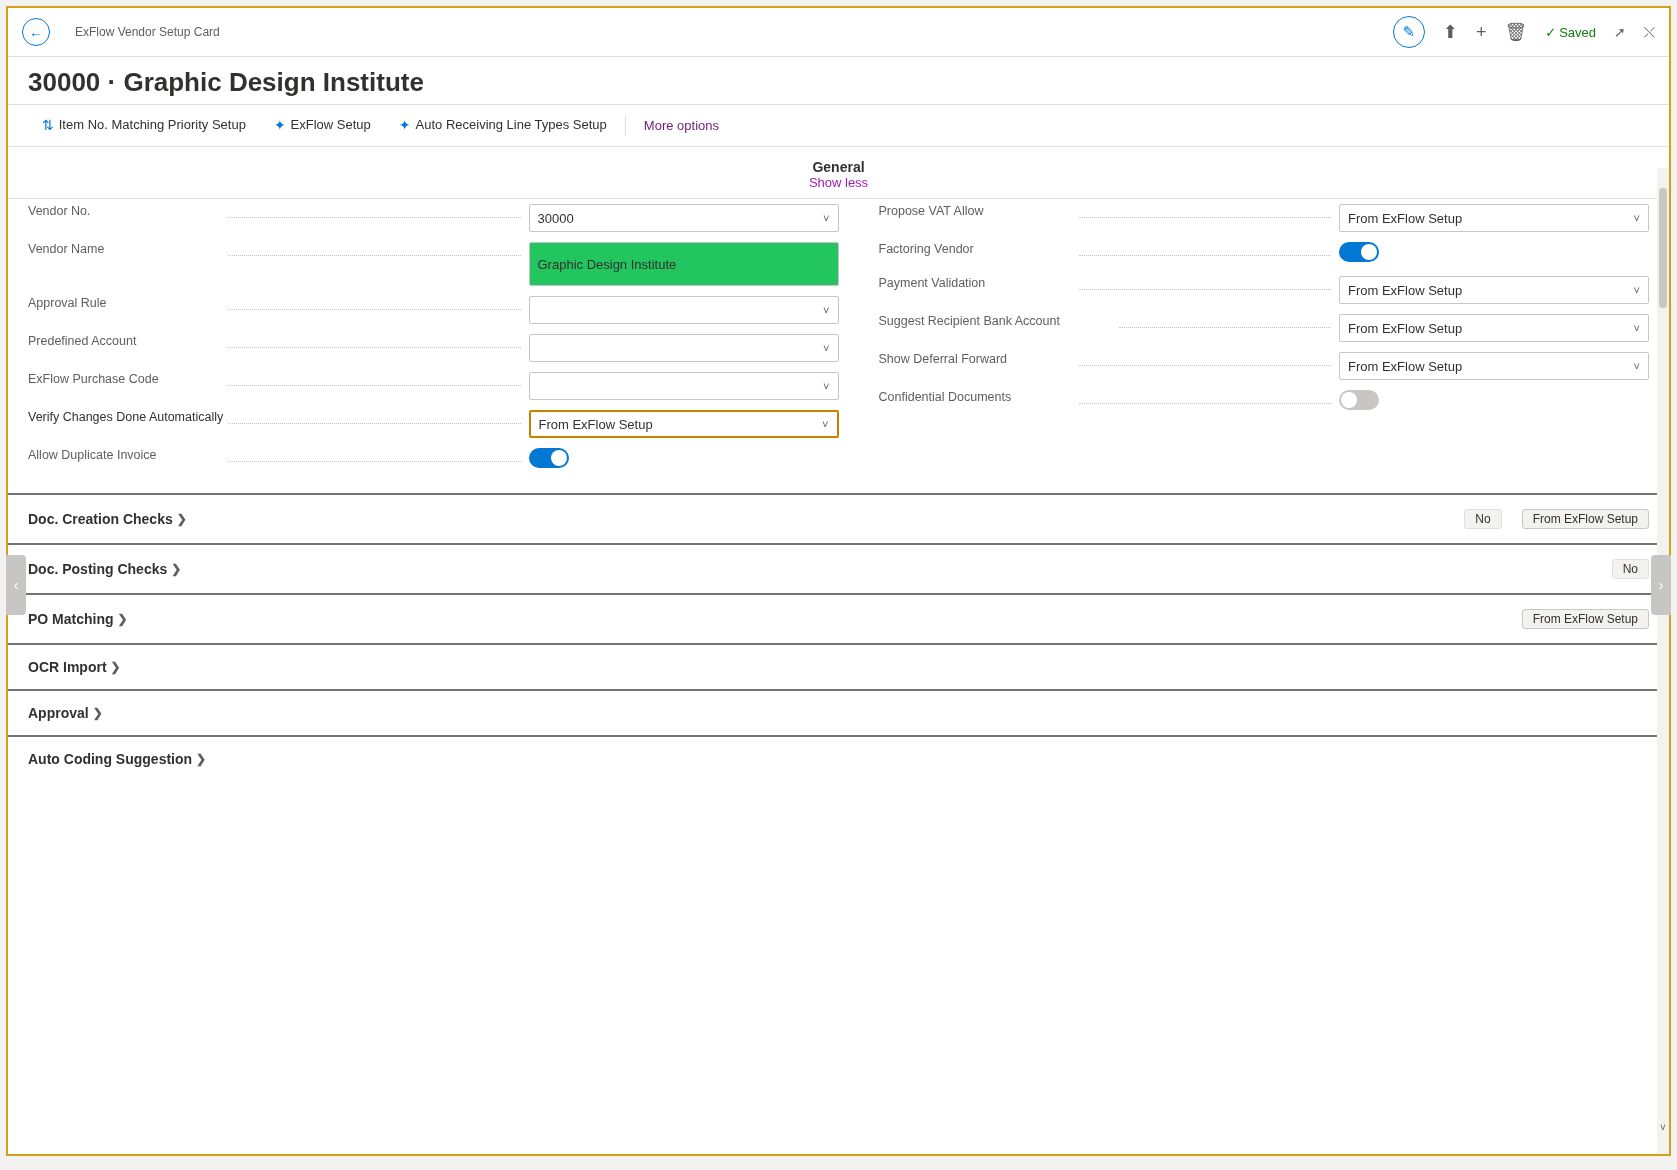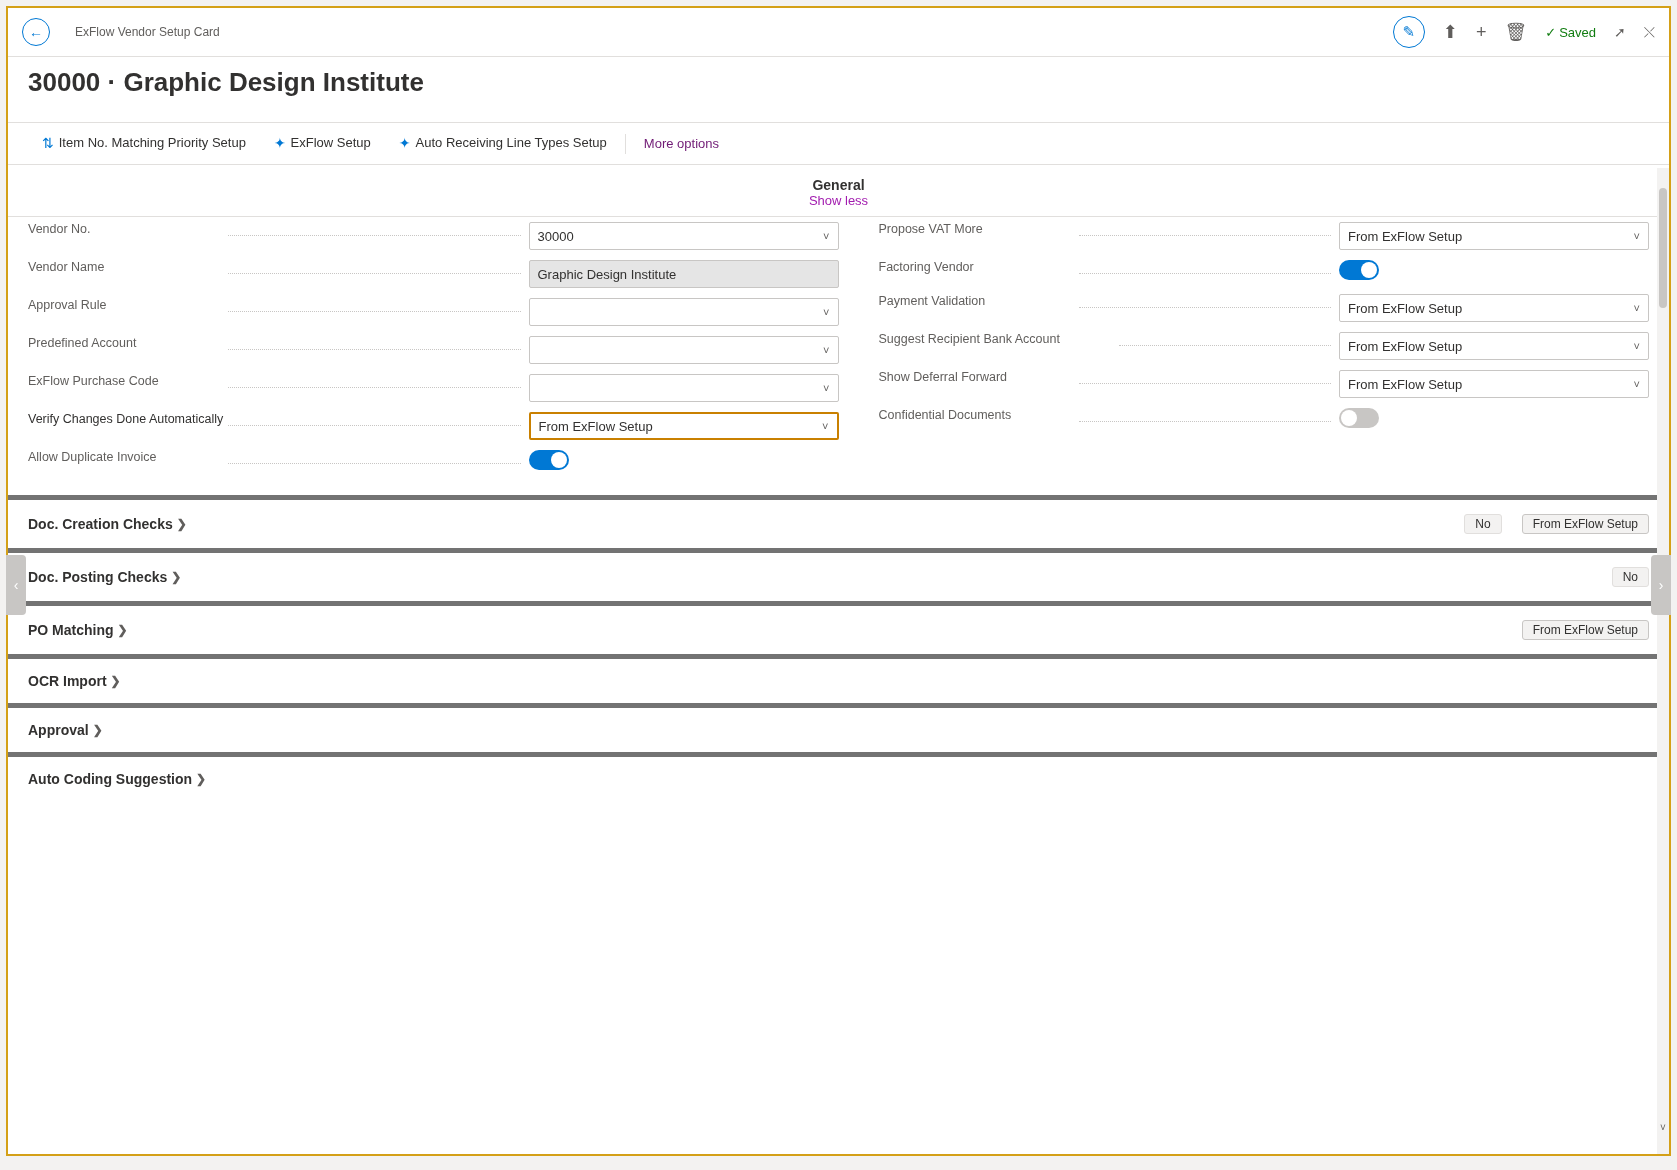--- a/index.html
+++ b/index.html
@@ -65,21 +65,21 @@
     }
     .saved-label {
       color: #107c10;
       font-size: 13px;
       display: flex; align-items: center; gap: 3px;
     }
     .page-heading {
       font-size: 26px;
       font-weight: 600;
       color: #323130;
-      padding: 10px 20px 24px 20px;
+      padding: 10px 20px 6px 20px;
       border-bottom: 1px solid #e1dfdd;
     }
     
     .nav-tabs {
       display: flex;
       align-items: center;
       padding: 0 20px;
       border-bottom: 1px solid #e1dfdd;
       gap: 0;
     }
@@ -182,24 +182,24 @@
       justify-content: space-between;
       cursor: pointer;
     }
     .select-box-highlighted {
       border: 2px solid #c98000 !important;
       outline: none;
     }
     .select-chevron { color: #605e5c; font-size: 11px; }
     .text-input {
       width: 100%;
-      height: 28px;
+      height: 44px;
       border: 1px solid #c8c6c4;
       border-radius: 2px;
-      background: #e5e5e5;
+      background: #22c55e;
       padding: 8px 8px;
       font-size: 13px;
       color: #323130;
     }
     
     .toggle {
       width: 40px;
       height: 20px;
       border-radius: 10px;
       background: #0078d4;
@@ -231,21 +231,21 @@
     }
     .scroll-thumb {
       width: 8px;
       height: 120px;
       background: #c8c6c4;
       border-radius: 4px;
       margin: 20px auto 0;
     }
     
     .collapse-section {
-      border-top: 5px solid #737373;
+      border-top: 2px solid #737373;
       padding: 0 20px;
     }
     .collapse-header {
       display: flex;
       align-items: center;
       padding: 14px 0 14px 0;
       cursor: pointer;
       justify-content: space-between;
     }
     .collapse-title {
@@ -439,21 +439,21 @@
               <div class="toggle-knob"></div>
             </div>
           </div>
         </div>
 
       </div>
 
       <div class="right-col-field" style="padding-left:40px;">
 
         <div class="field-row">
-          <span class="field-label">Propose VAT More</span>
+          <span class="field-label">Propose VAT Allow</span>
           <span class="field-dots"></span>
           <div class="field-control" style="margin-left:8px;">
             <div class="select-box">
               <span>From ExFlow Setup</span>
               <span class="select-chevron">˅</span>
             </div>
           </div>
         </div>
 
         <div class="field-row">

